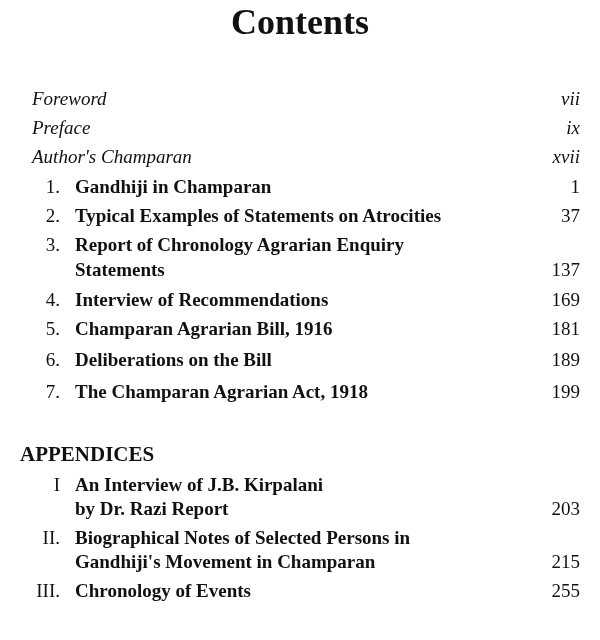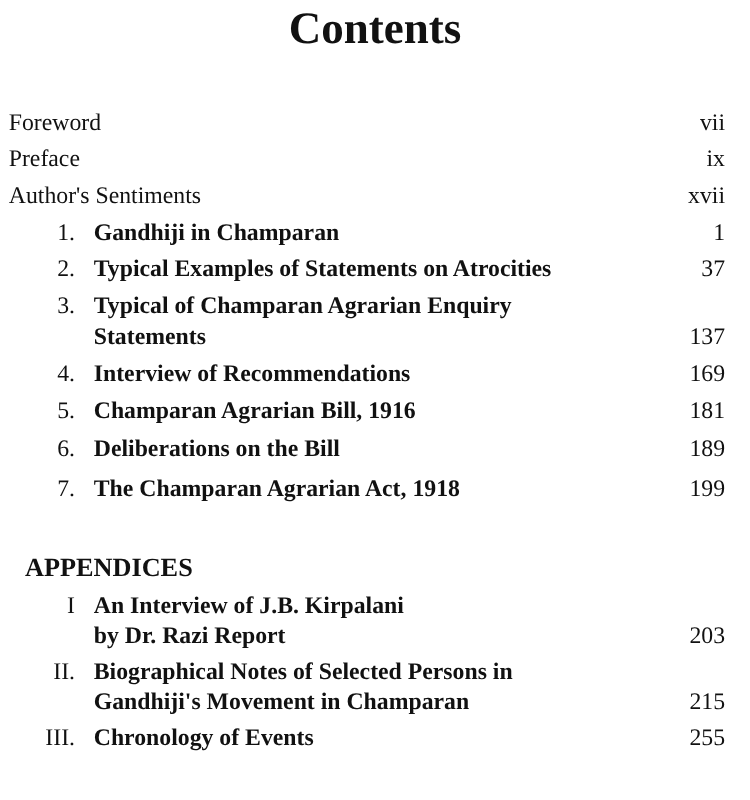--- a/index.html
+++ b/index.html
@@ -6,22 +6,22 @@
   body {
     width: 600px; height: 640px; background: #ffffff; color: #111;
     font-family: "Liberation Serif", "DejaVu Serif", serif;
     position: relative; overflow: hidden;
   }
   .title {
     position: absolute; left: 0; width: 600px; top: 2px;
     text-align: center; font-weight: bold; font-size: 36px; line-height: 40px;
   }
   .row { position: absolute; left: 0; width: 600px; font-size: 19px; line-height: 24px; }
-  .front-label { position: absolute; left: 7px; }
-  .front-page { position: absolute; right: 20px; }
+  .front-label { position: absolute; left: 32px; font-style: italic; }
+  .front-page { position: absolute; right: 20px; font-style: italic; }
   .num { position: absolute; width: 60px; left: 0; text-align: right; }
   .txt { position: absolute; left: 75px; width: 430px; font-weight: bold; }
   .page { position: absolute; right: 20px; text-align: right; }
   .section-heading {
     position: absolute; left: 20px; top: 441px; font-weight: bold; 
     font-size: 21px; line-height: 26px;
   }
 </style>
 </head>
 <body>
@@ -30,37 +30,37 @@
 
 <div class="row" style="top:87px">
   <span class="front-label">Foreword</span>
   <span class="front-page">vii</span>
 </div>
 <div class="row" style="top:116px">
   <span class="front-label">Preface</span>
   <span class="front-page">ix</span>
 </div>
 <div class="row" style="top:145px">
-  <span class="front-label">Author's Sentiments</span>
+  <span class="front-label">Author's Champaran</span>
   <span class="front-page">xvii</span>
 </div>
 
 <div class="row" style="top:175px">
   <span class="num">1.</span>
   <span class="txt">Gandhiji in Champaran</span>
   <span class="page">1</span>
 </div>
 <div class="row" style="top:204px">
   <span class="num">2.</span>
   <span class="txt">Typical Examples of Statements on Atrocities</span>
   <span class="page">37</span>
 </div>
 <div class="row" style="top:233px">
   <span class="num">3.</span>
-  <span class="txt">Typical of Champaran Agrarian Enquiry</span>
+  <span class="txt">Report of Chronology Agrarian Enquiry</span>
 </div>
 <div class="row" style="top:258px">
   <span class="txt">Statements</span>
   <span class="page">137</span>
 </div>
 <div class="row" style="top:288px">
   <span class="num">4.</span>
   <span class="txt">Interview of Recommendations</span>
   <span class="page">169</span>
 </div>

